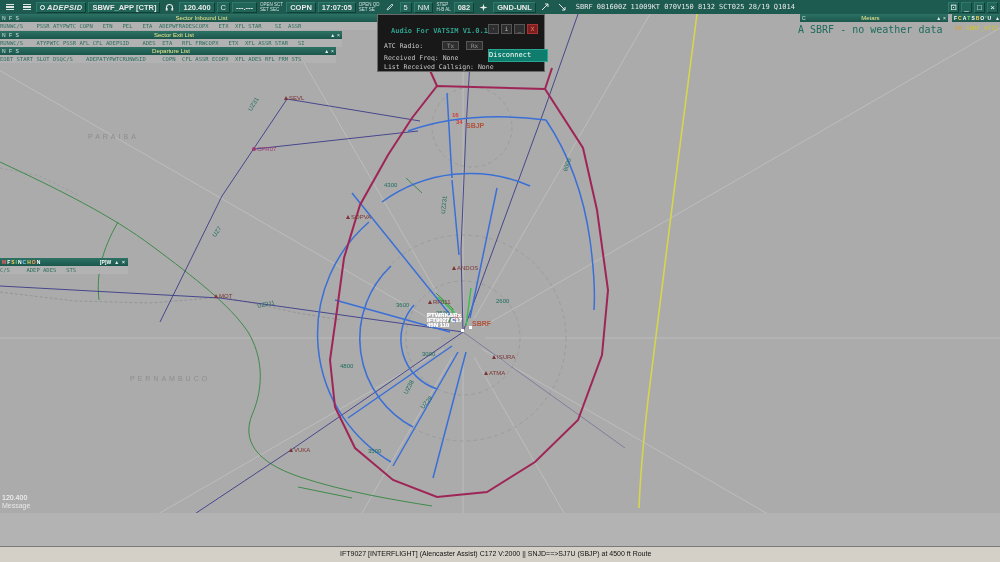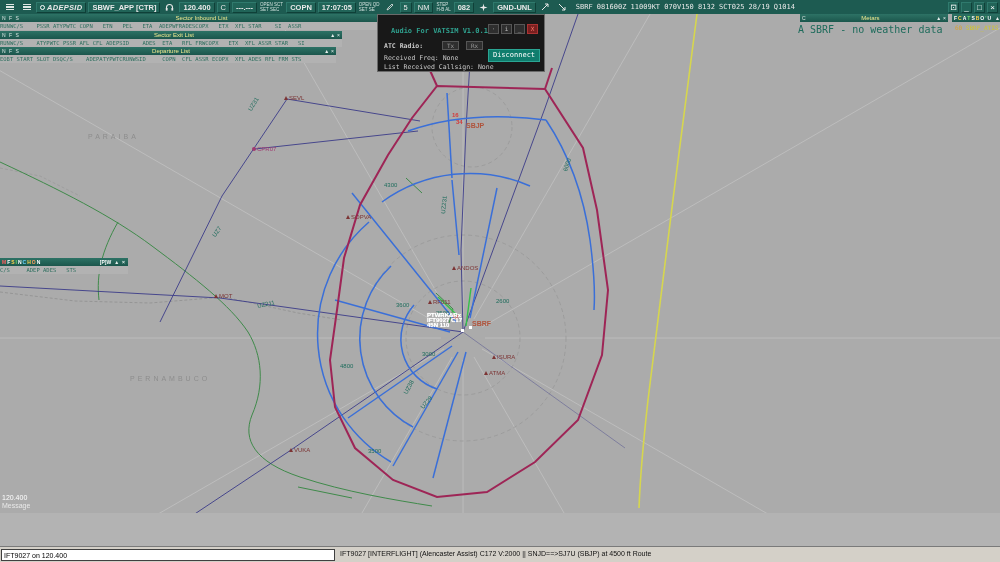--- a/index.html
+++ b/index.html
@@ -33,22 +33,22 @@
   .afv{position:absolute;left:377px;top:14px;width:168px;height:58px;background:#181818;border:1px solid #6a6a6a;
     z-index:50;font-family:"DejaVu Sans Mono",monospace;box-sizing:border-box;}
   .afv-title{position:absolute;left:13px;top:12px;color:#2fa08e;font-size:7px;font-weight:bold;}
   .afv-btns{position:absolute;right:6px;top:9px;display:flex;gap:2px;}
   .afv-btn{width:11px;height:10px;background:#2e2e2e;border:1px solid #565656;color:#bbb;font-size:6px;
     line-height:8px;text-align:center;box-sizing:border-box;}
   .afv-btn.close{background:#7a1f1f;color:#ff7b6b;border-color:#a33;}
   .afv-row{position:absolute;left:6px;color:#c8c8c8;font-size:6.5px;}
   .txrx{position:absolute;width:17px;height:9px;background:#2e2e2e;border:1px solid #565656;color:#9a9a9a;
     font-size:6px;line-height:7px;text-align:center;box-sizing:border-box;}
-  .disc{position:absolute;left:110px;top:34px;width:52px;height:13px;background:#0f7d6d;border:1px solid #2aa593;
-    color:#fff;font-size:7px;line-height:11px;text-align:center;box-sizing:border-box;}
+  .disc{position:absolute;left:110px;top:34px;width:60px;height:13px;background:#0f7d6d;border:1px solid #2aa593;
+    color:#fff;font-size:7px;line-height:11px;text-align:left;box-sizing:border-box;}
   
   .miniwin-title{position:absolute;height:8px;background:linear-gradient(#2d7265,#1b564c);display:flex;align-items:center;
     font-size:6px;color:#efe98f;padding:0 2px;box-sizing:border-box;z-index:30;}
   .letterrow span{font-size:5px;margin-right:1px;font-weight:bold;}
   .teal-text{position:absolute;font-family:"DejaVu Sans Mono",monospace;font-size:10px;color:#1d6b5b;z-index:29;white-space:nowrap;text-align:right;}
   .atis-text{position:absolute;font-family:"DejaVu Sans Mono",monospace;font-size:6px;z-index:29;white-space:nowrap;}
   
   #map{position:absolute;left:0;top:0;width:1000px;height:562px;}
   .ml{position:absolute;font-size:6px;line-height:6px;white-space:nowrap;transform-origin:left bottom;z-index:10;}
   .region{font-size:7px;letter-spacing:3px;color:#8d8d8d;}
@@ -322,26 +322,25 @@
   </div>
 
   <div class="afv">
     <div class="afv-title">Audio For VATSIM V1.0.1</div>
     <div class="afv-btns" id="afv-btns">
         <div class="afv-btn">·</div>
         <div class="afv-btn">i</div>
         <div class="afv-btn">_</div>
         <div class="afv-btn close">X</div>
       </div>
-    <div class="afv-row" style="top:27px;font-weight:bold;">ATC Radio:</div>
+    <div class="afv-row" style="top:27px;">ATC Radio:</div>
     <div class="txrx" style="left:64px;top:26px;">Tx</div>
     <div class="txrx" style="left:88px;top:26px;">Rx</div>
     <div class="disc">Disconnect</div>
     <div class="afv-row" style="top:39px;">Received Freq: None</div>
     <div class="afv-row" style="top:48px;">List Received Callsign: None</div>
   </div>
 
   <div class="bottombar">
-    <input class="cmd" value="IFT9027 on 120.400" style="">
     <div class="statusline">IFT9027 [INTERFLIGHT] (Alencaster Assist) C172 V:2000 || SNJD==&gt;SJ7U (SBJP) at 4500 ft Route</div>
   </div>
 
 </div>
 
 </body></html>

